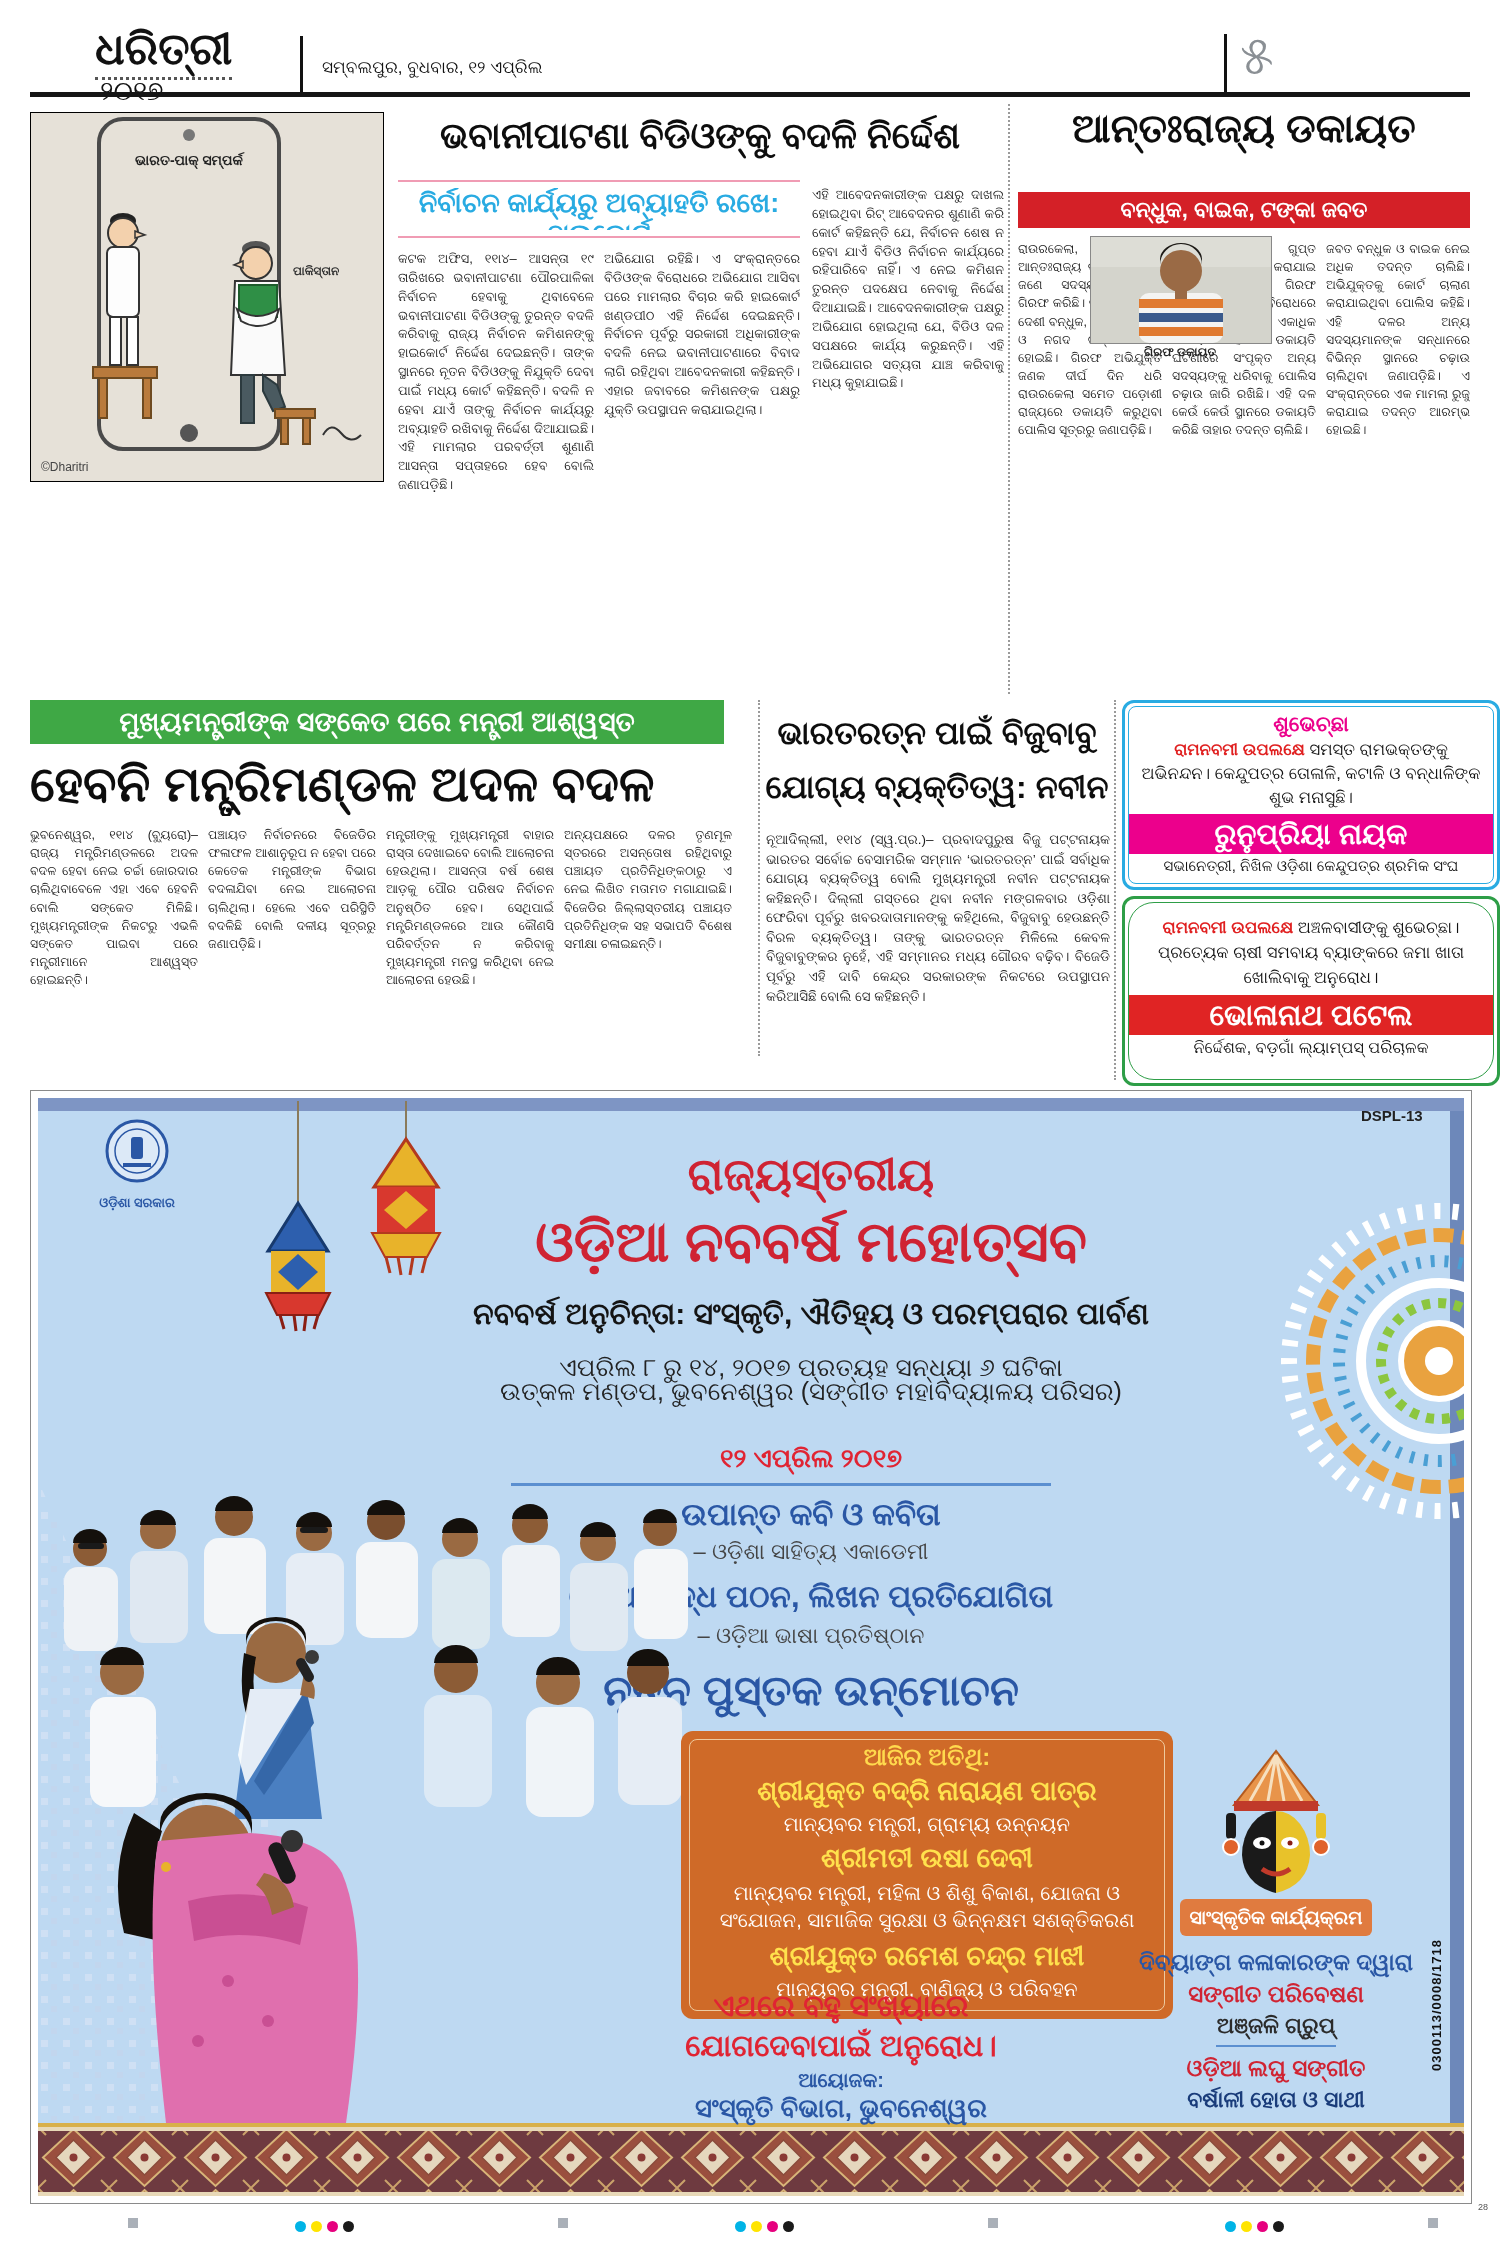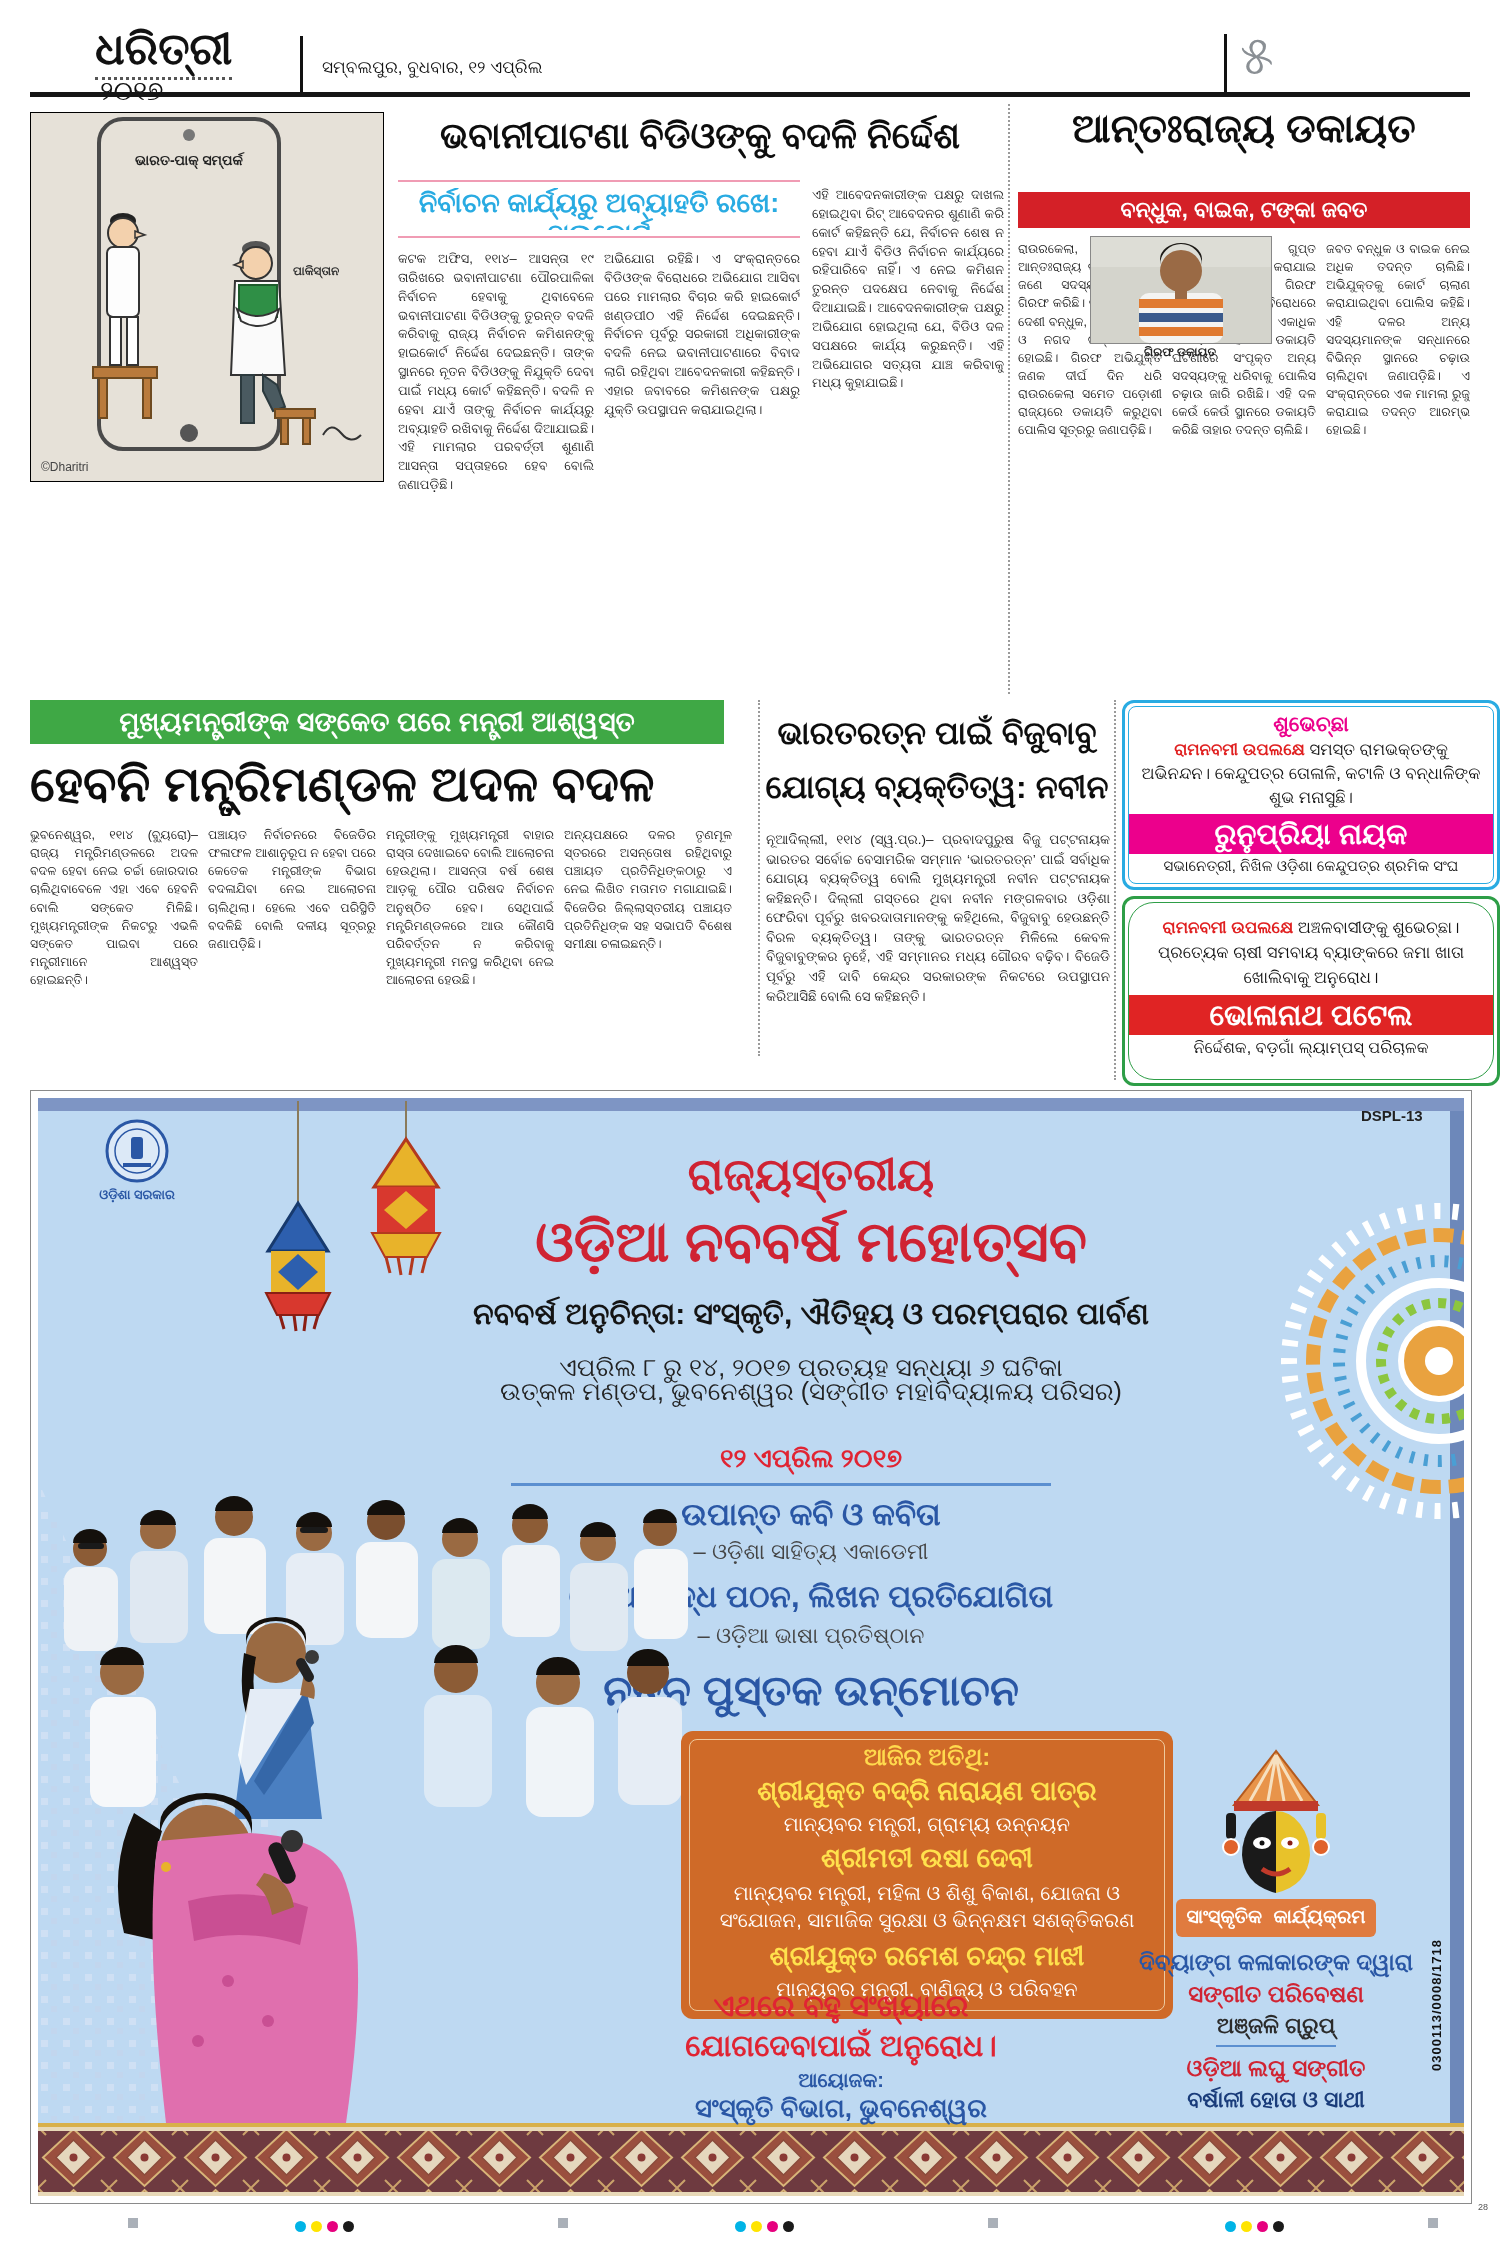--- a/index.html
+++ b/index.html
@@ -156,21 +156,21 @@
       <rect x="0" y="65" width="1426" height="4" fill="#e8d9b8"></rect>
     </svg>
 
     <div class="fest-abs c" style="left:48px;top:28px;width:116px;">
       <svg width="64" height="64" viewBox="0 0 64 64">
         <circle cx="32" cy="32" r="30" fill="#dce9f7" stroke="#2a57a5" stroke-width="3"></circle>
         <circle cx="32" cy="32" r="22" fill="none" stroke="#2a57a5" stroke-width="1.5"></circle>
         <rect x="26" y="18" width="12" height="22" rx="3" fill="#2a57a5"></rect>
         <path d="M18,44 h28 v4 h-28 z" fill="#2a57a5"></path>
       </svg>
-      <div class="b" style="font-size:13px;color:#2a57a5;">ଓଡ଼ିଶା ସରକାର</div>
+      <div class="b" style="font-size:13px;color:#2a57a5;margin-top:8px;">ଓଡ଼ିଶା ସରକାର</div>
     </div>
 
     <svg class="fest-abs" style="left:225px;top:10px;" width="215" height="240" viewBox="0 0 215 240">
       <line x1="150" y1="0" x2="150" y2="42" stroke="#8a7a5a" stroke-width="2"></line>
       <polygon points="118,86 182,86 150,38" fill="#e8b32a" stroke="#b3391e" stroke-width="3"></polygon>
       <rect x="121" y="86" width="58" height="46" fill="#d8382e"></rect>
       <polygon points="150,90 172,109 150,128 128,109" fill="#e8b32a"></polygon>
       <polygon points="116,132 184,132 171,156 129,156" fill="#e8b32a" stroke="#b3391e" stroke-width="2"></polygon>
       <path d="M130,156 l4,16 M142,156 l3,18 M157,156 l-3,18 M170,156 l-4,16" stroke="#b3391e" stroke-width="3"></path>
       <line x1="42" y1="0" x2="42" y2="106" stroke="#8a7a5a" stroke-width="2"></line>
@@ -322,21 +322,21 @@
       <ellipse cx="74" cy="96" rx="9" ry="6" fill="#fff"></ellipse>
         <circle cx="74" cy="96" r="2.5" fill="#8a1e14"></circle>
       <path d="M46,122 q14,10 28,0" stroke="#c03a2a" stroke-width="5" fill="none"></path>
       <rect x="10" y="66" width="10" height="26" rx="4" fill="#1a1a1a"></rect>
         <circle cx="15" cy="100" r="8" fill="#e0622a" stroke="#fff" stroke-width="2"></circle>
       <rect x="100" y="66" width="10" height="26" rx="4" fill="#e8c22a"></rect>
         <circle cx="105" cy="100" r="8" fill="#e0622a" stroke="#fff" stroke-width="2"></circle>
     </svg>
 
     <div class="fest-abs c" style="left:1130px;top:816px;width:230px;">
-      <span class="b" style="background:#e07b3f;color:#fff;font-size:19px;padding:8px 10px;border-radius:6px;font-family:Liberation Mono, monospace;">ସାଂସ୍କୃତିକ କାର୍ଯ୍ୟକ୍ରମ</span>
+      <span class="b" style="background:#e07b3f;color:#fff;font-size:19px;padding:8px 10px;border-radius:6px;">ସାଂସ୍କୃତିକ କାର୍ଯ୍ୟକ୍ରମ</span>
     </div>
     <div class="fest-abs c b" style="left:1085px;top:858px;width:320px;font-size:23px;color:#2a57a5;">ଦିବ୍ୟାଙ୍ଗ କଳାକାରଙ୍କ ଦ୍ୱାରା</div>
     <div class="fest-abs c b" style="left:1085px;top:890px;width:320px;font-size:23px;color:#d02433;">ସଙ୍ଗୀତ ପରିବେଷଣ</div>
     <div class="fest-abs c b" style="left:1085px;top:922px;width:320px;font-size:22px;color:#2b2b2b;">ଅଞ୍ଜଳି ଗ୍ରୁପ୍</div>
     <div class="fest-abs" style="left:1185px;top:954px;width:120px;height:2px;background:#5b8fd0;"></div>
     <div class="fest-abs c b" style="left:1085px;top:964px;width:320px;font-size:23px;color:#d02433;">ଓଡ଼ିଆ ଲଘୁ ସଙ୍ଗୀତ</div>
     <div class="fest-abs c b" style="left:1085px;top:996px;width:320px;font-size:22px;color:#1a3c7a;">ବର୍ଷାଳୀ ହୋତା ଓ ସାଥୀ</div>
 
     <div class="fest-abs b regv" style="left:1398px;top:740px;height:240px;font-size:13px;color:#111;">0300113/0008/1718</div>
   </div>

